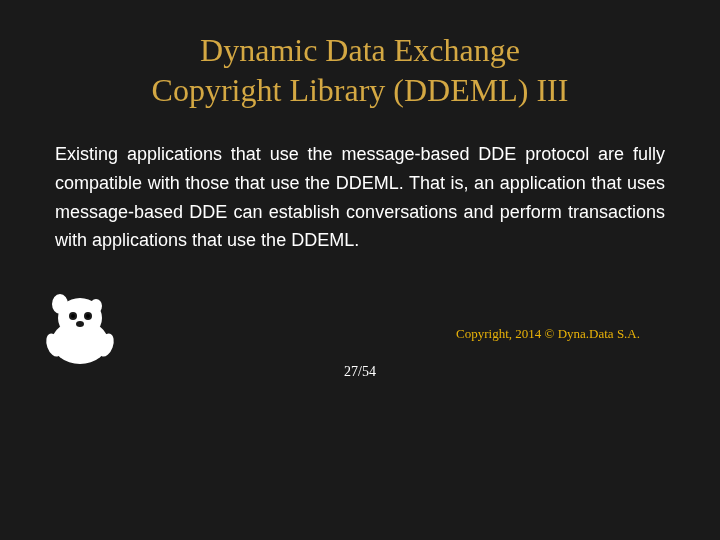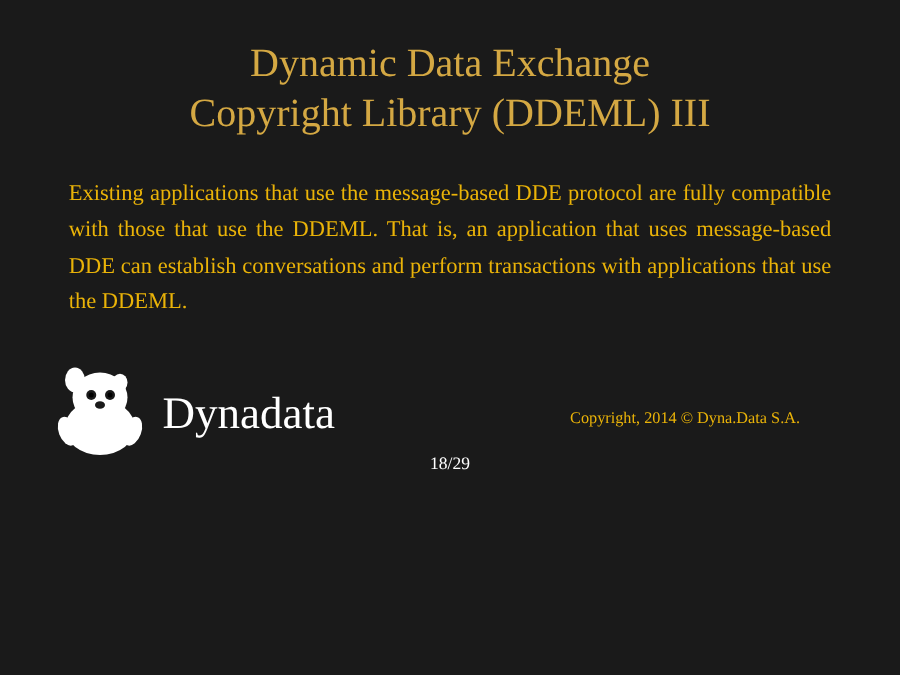--- a/index.html
+++ b/index.html
@@ -39,25 +39,25 @@
       line-height: 1.25;
       font-family: 'Times New Roman', Times, serif;
     }
 
     .content-section {
       flex: 1;
       padding: 0 5px;
     }
 
     .body-text {
-      color: #eab308;
+      color: #ffffff;
       font-size: 18px;
       line-height: 1.6;
       text-align: justify;
-      font-family: Liberation Serif, serif;
+      font-family: Liberation Sans, sans-serif;
     }
 
     .footer-section {
       display: flex;
       align-items: center;
       justify-content: flex-start;
       padding-top: 10px;
       position: absolute;
       bottom: 20px;
       left: 40px;
@@ -139,21 +139,20 @@
 
           <circle cx="48" cy="26" r="4" fill="#1a1a1a"></circle>
           <circle cx="48" cy="26" r="2" fill="black"></circle>
 
           <ellipse cx="40" cy="34" rx="4" ry="3" fill="#1a1a1a"></ellipse>
 
           <ellipse cx="14" cy="55" rx="7" ry="12" fill="white" transform="rotate(-20 14 55)"></ellipse>
           <ellipse cx="66" cy="55" rx="7" ry="12" fill="white" transform="rotate(20 66 55)"></ellipse>
         </svg>
       </div>
-      <span class="company-name">Dynadata</span>
     </div>
 
     <div class="footer-right">Copyright, 2014 © Dyna.Data S.A.</div>
   </div>
 
-  <div class="slide-number">18/29</div>
+  <div class="slide-number">27/54</div>
 
 </div>
 
 </body></html>

